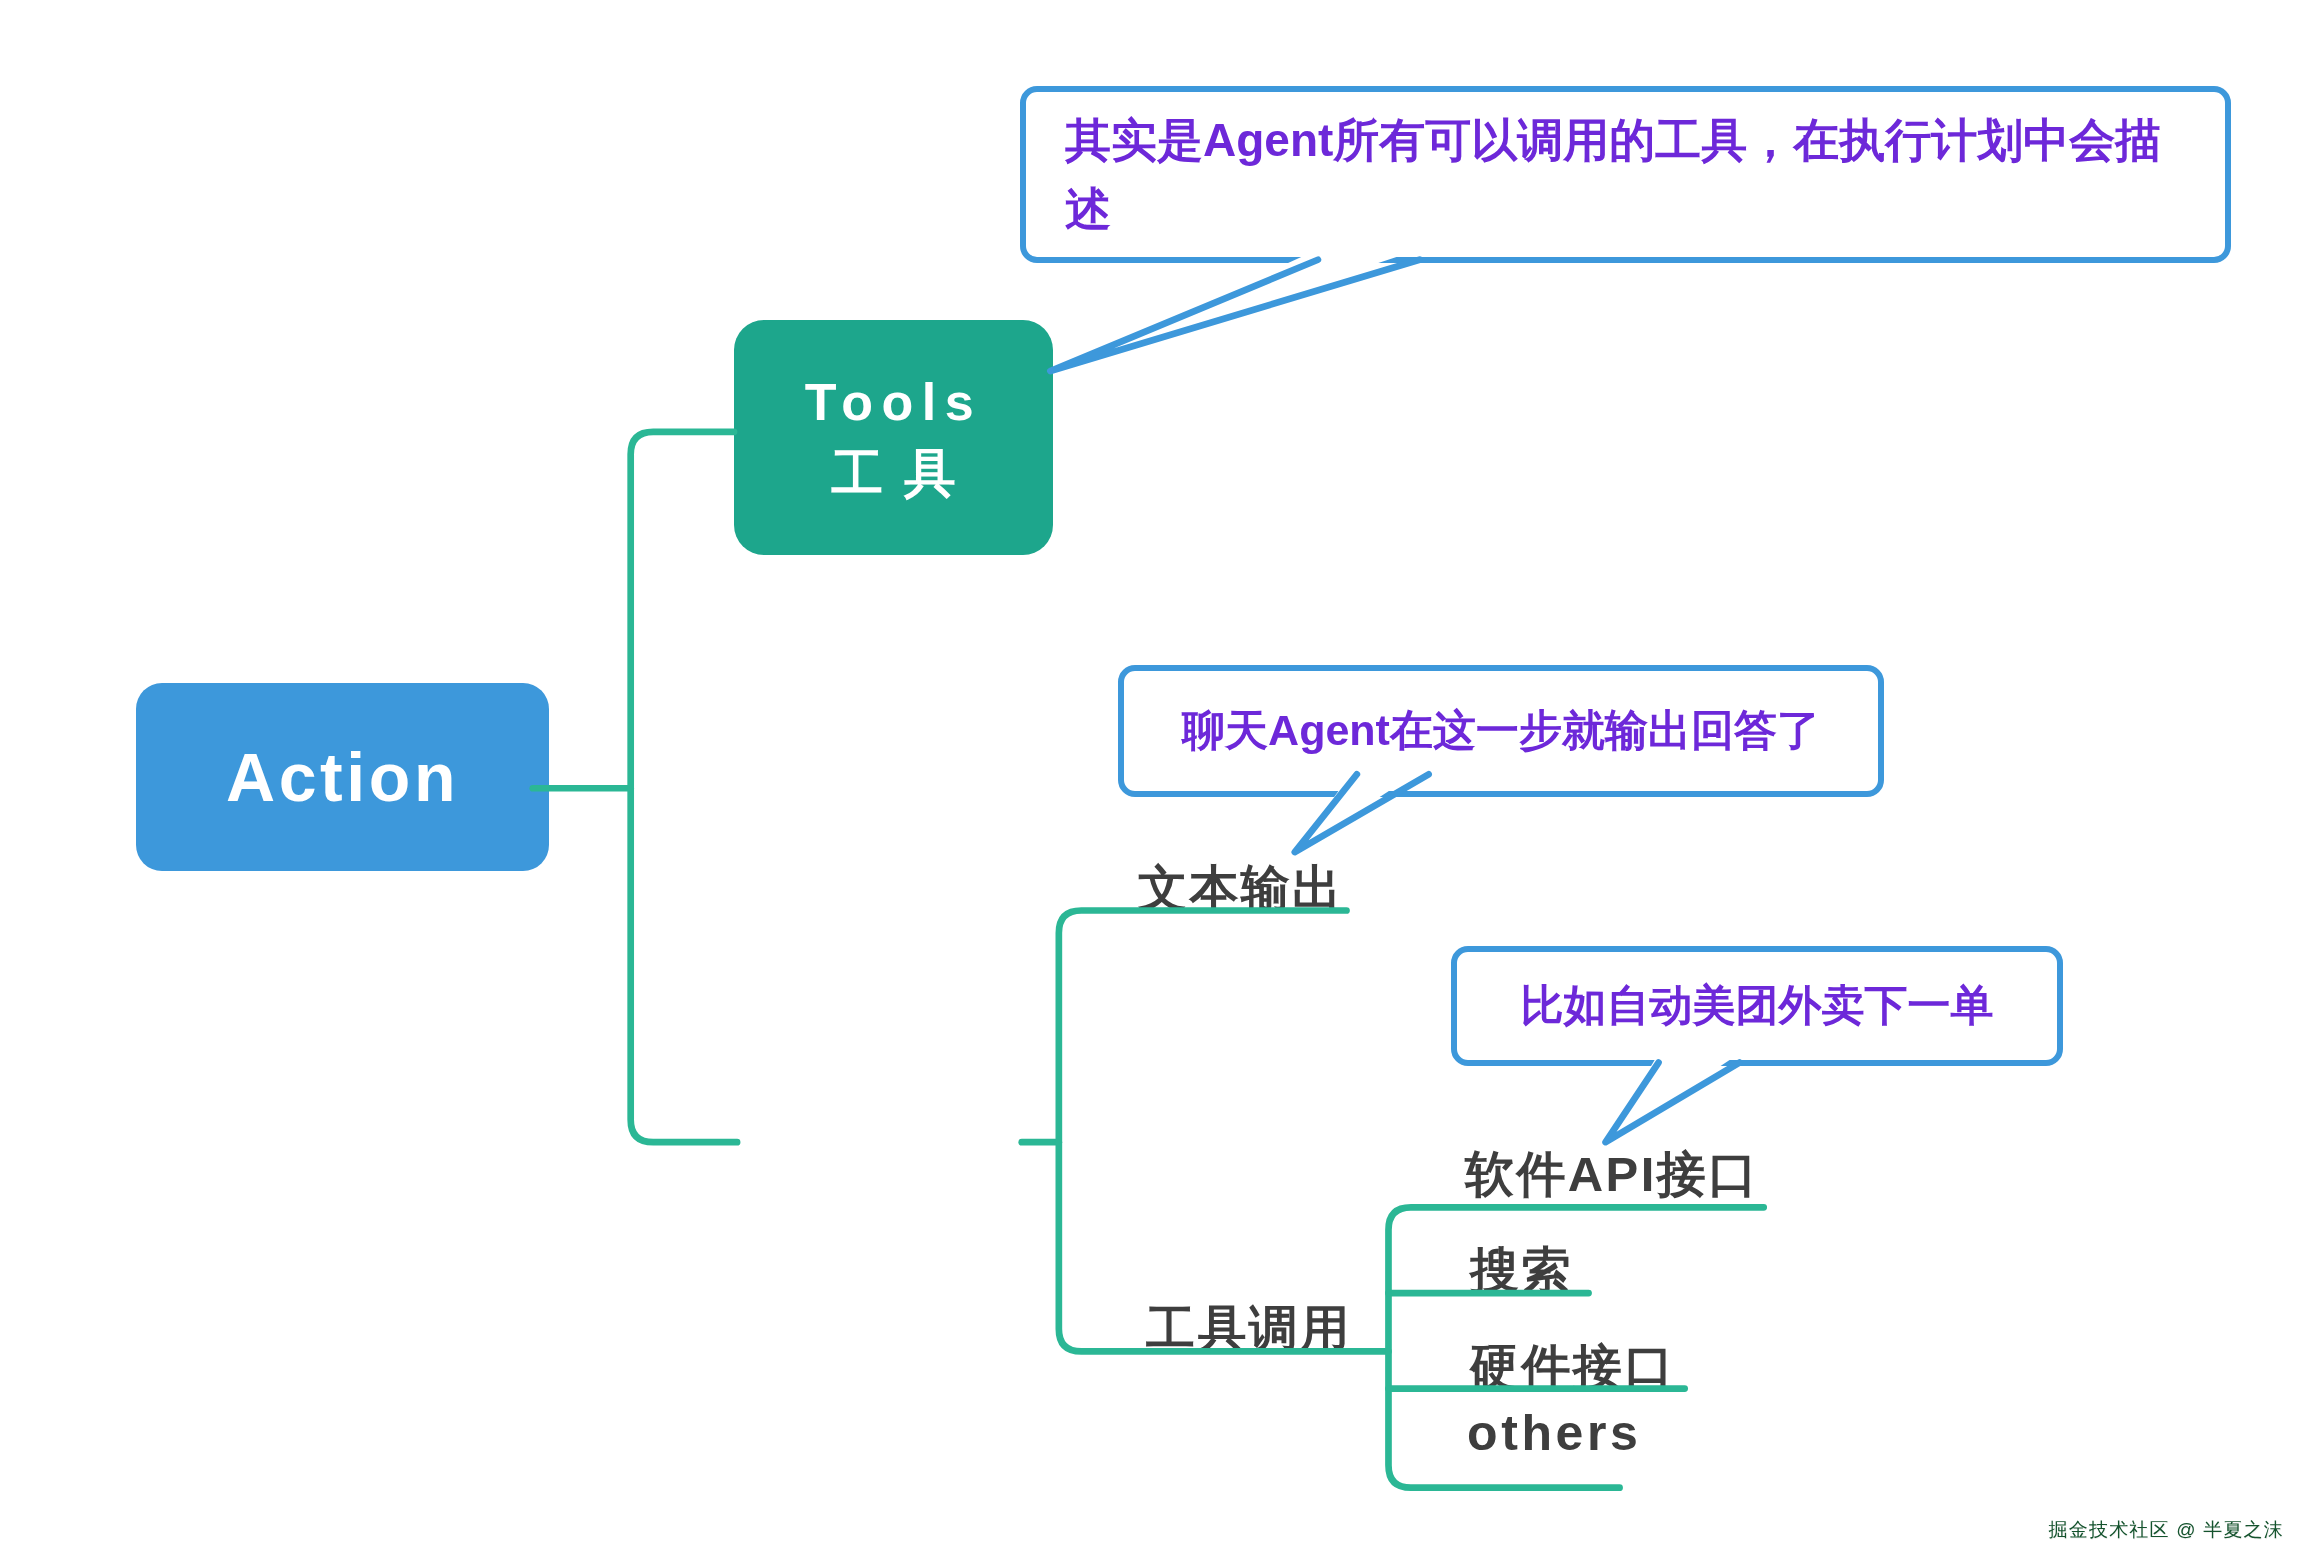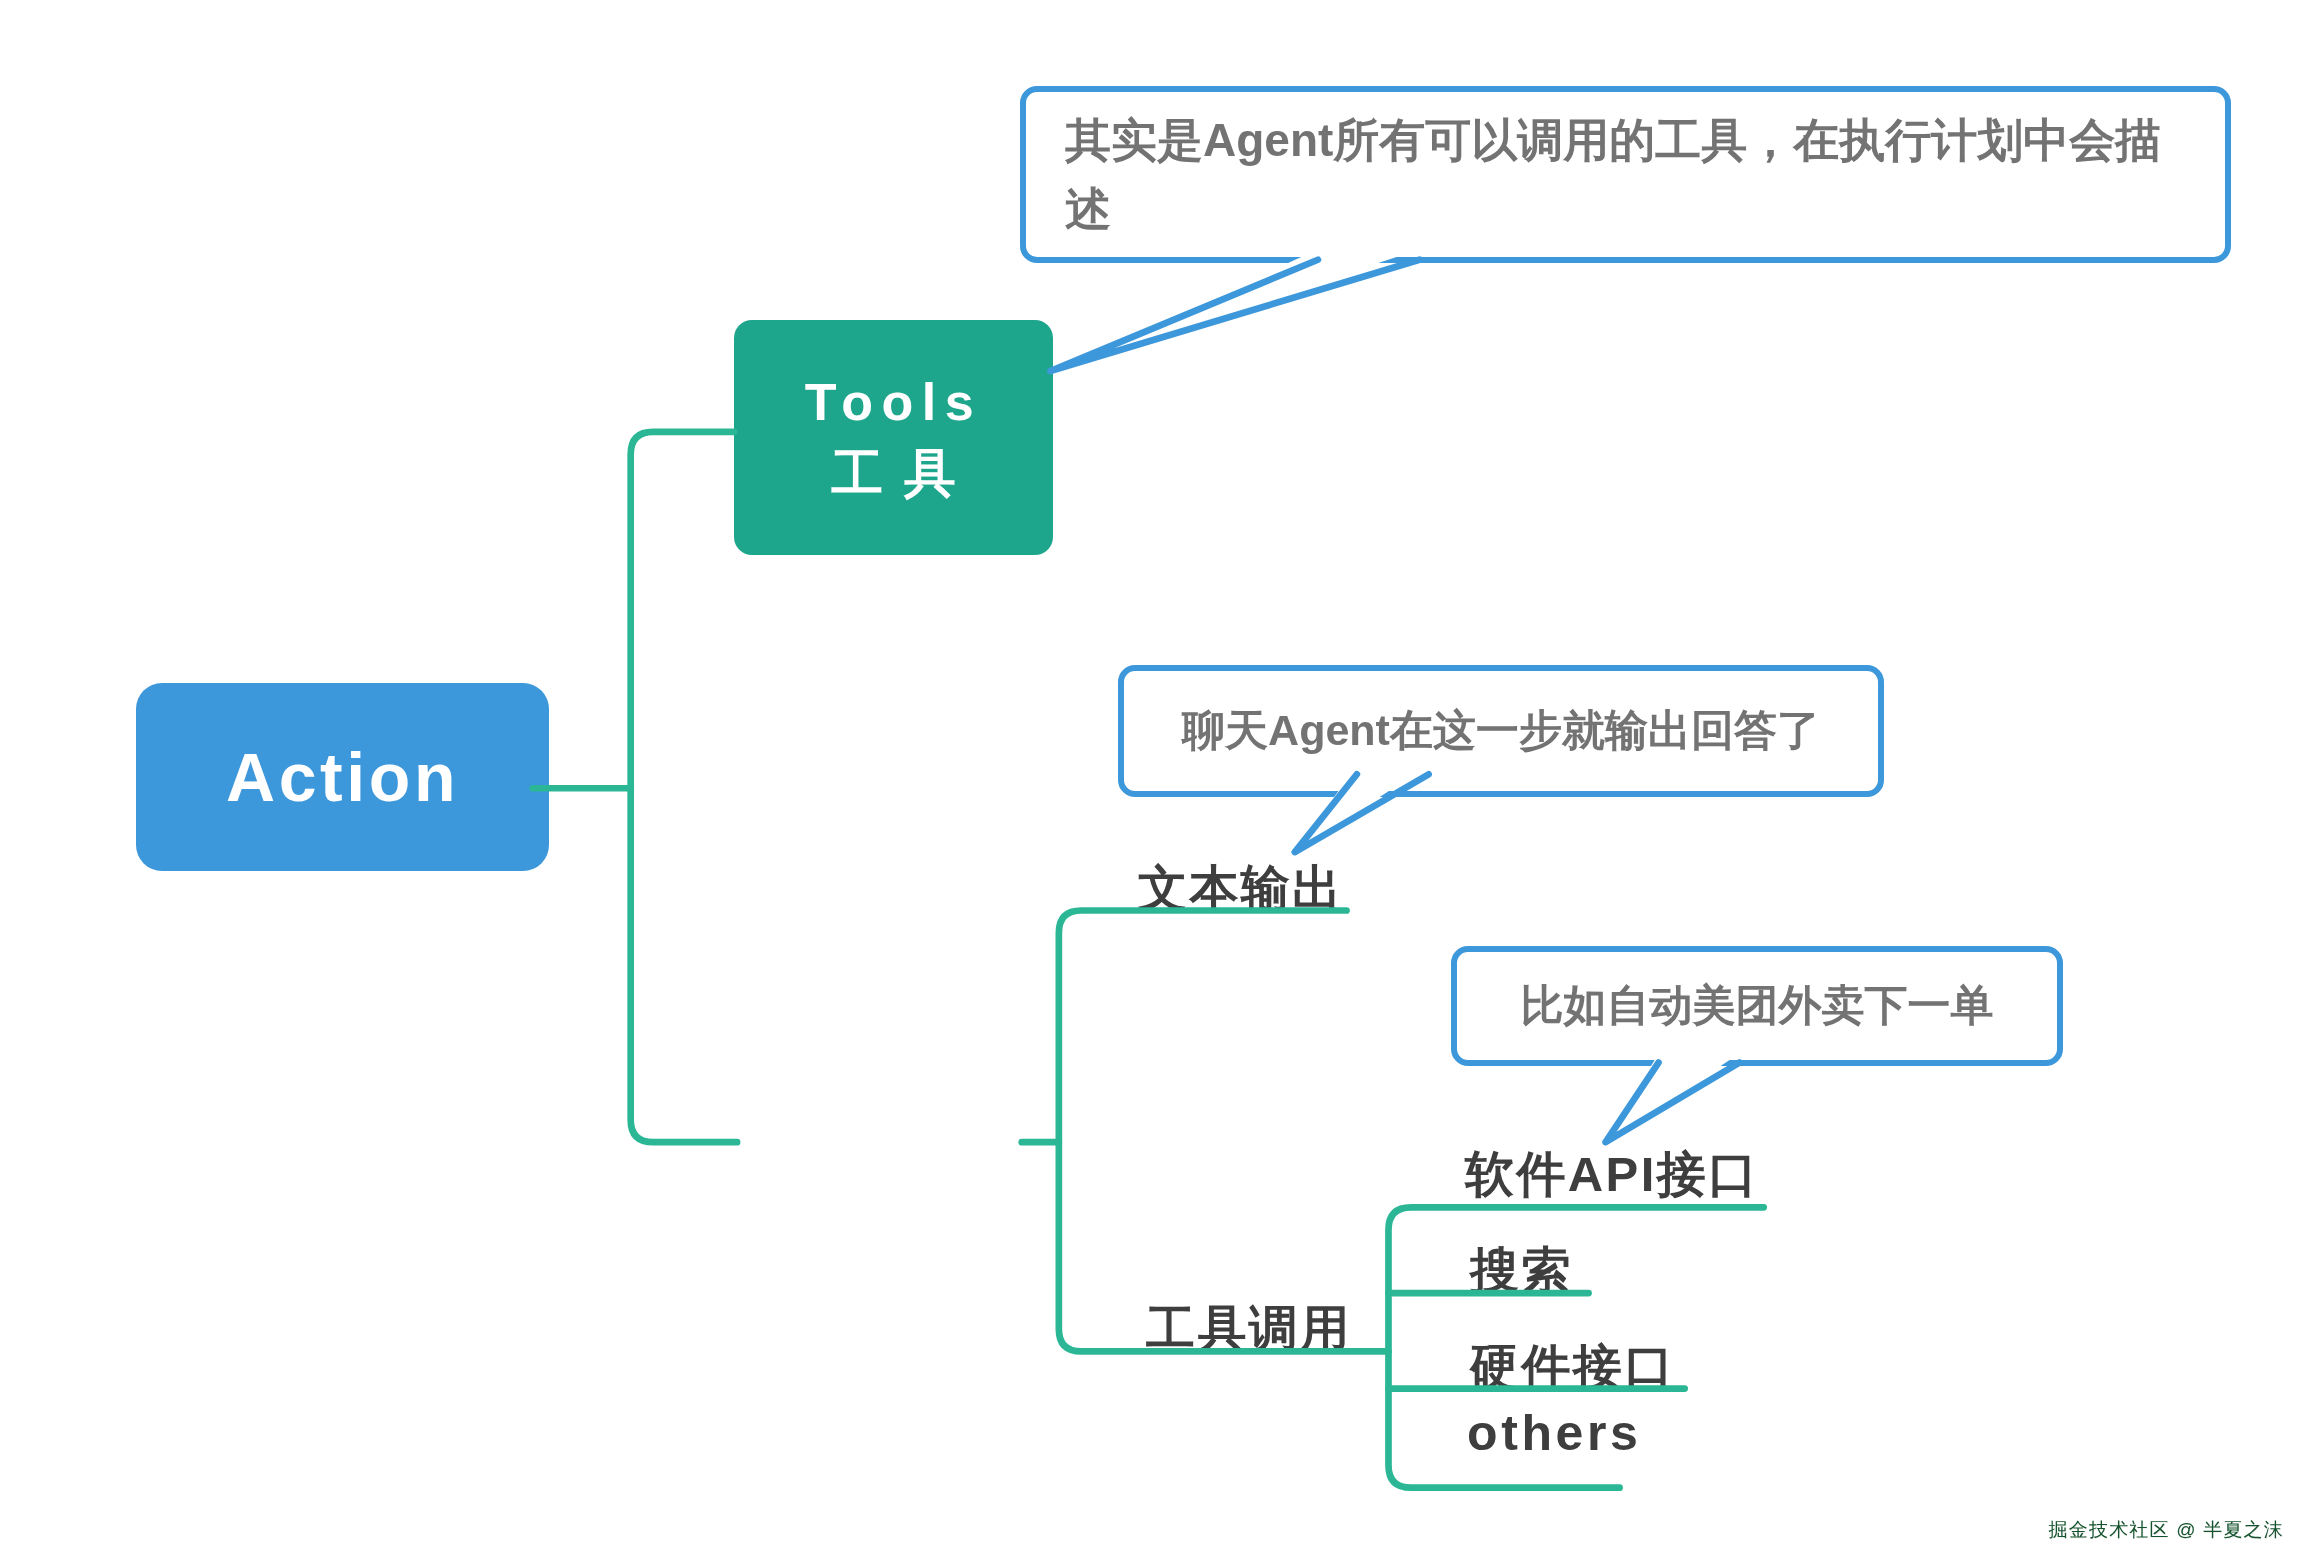--- a/index.html
+++ b/index.html
@@ -15,35 +15,35 @@
     position: absolute;
     display: flex;
     flex-direction: column;
     align-items: center;
     justify-content: center;
     color: #ffffff;
     font-weight: bold;
     box-sizing: border-box;
   }
   .node-blue { background: #3D98DB; border-radius: 25.5px; }
-  .node-teal { background: #1DA68C; border-radius: 18px; }
+  .node-teal { background: #1DA68C; border-radius: 30px; }
   #node-action { left: 136px; top: 683px; width: 413px; height: 188px; font-size: 68px; letter-spacing: 3.6px; border-radius: 26px; }
   #node-tools { left: 734px; top: 320px; width: 319px; height: 235px; font-size: 52px; }
   #node-tools .line { line-height: 1.35; letter-spacing: 8.5px; }
   #node-tools .line.zh { letter-spacing: 20.7px; text-indent: 20.7px; }
   #node-xingdong { left: 737px; top: 1074px; width: 285px; height: 137px; font-size: 52px; }
   #node-xingdong .line { letter-spacing: 20.7px; text-indent: 20.7px; }
 
   .bubble {
     position: absolute;
     box-sizing: border-box;
     border: 6px solid #3D98DB;
     border-radius: 17px;
     background: #ffffff;
-    color: #737373;
+    color: #6d28d9;
     font-weight: bold;
     display: flex;
     flex-direction: column;
     justify-content: center;
   }
   #callout-tools {
     left: 1020px; top: 86px; width: 1211px; height: 177px;
     font-size: 46px; padding: 0 39px; align-items: flex-start; line-height: 1.5;
   }
   #callout-text-output {

